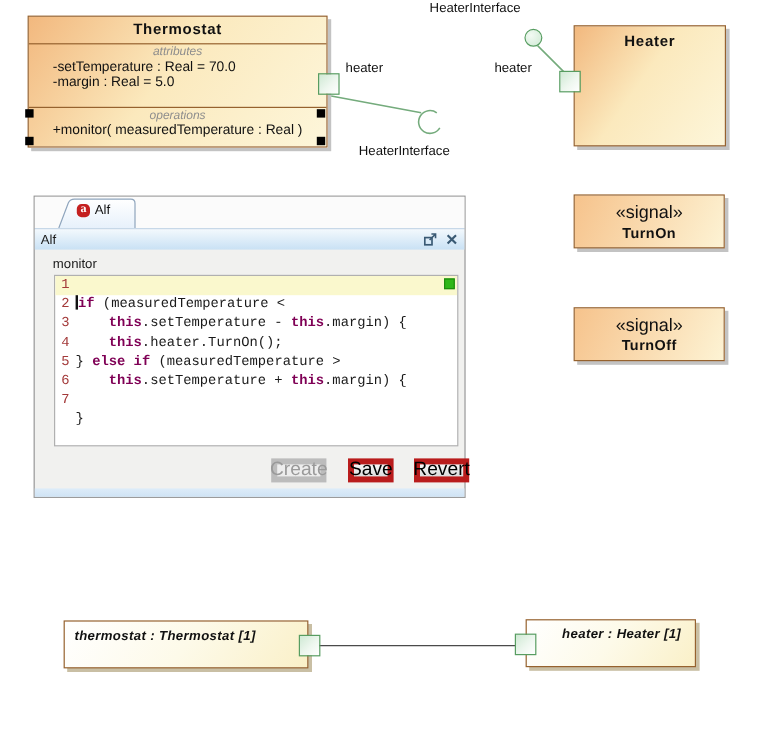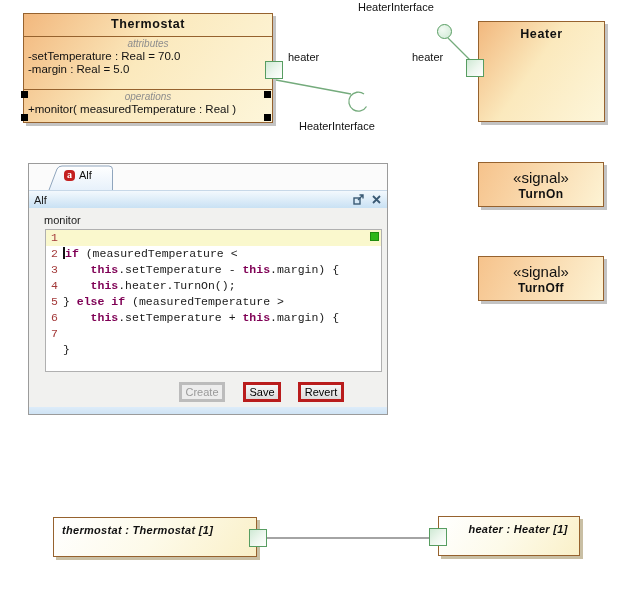--- a/index.html
+++ b/index.html
@@ -20,21 +20,21 @@
   .box-title {
     font-weight:bold; font-size:12.5px; color:#111; text-align:center;
     letter-spacing:0.6px; padding-top:3px; height:19px;
   }
   .sep { border-bottom:1px solid #96622e; }
   .compartment { position:relative; box-sizing:border-box; }
   .comp-label {
     font-size:10px; font-style:italic; color:#8d8d8d; text-align:center;
     padding-top:1px; height:12px;
   }
-  .member-line { font-size:11.5px; color:#111; padding-left:4px; line-height:12.5px; white-space:nowrap; }
+  .member-line { font-size:11.5px; color:#111; padding-left:20px; line-height:12.5px; white-space:nowrap; }
   
   .port {
     position:absolute; width:16px; height:16px; box-sizing:content-box;
     border:1px solid #579d61;
     background:linear-gradient(135deg,#cfe9d4 0%,#eef7ef 55%,#ffffff 100%);
     z-index:4;
   }
   .ball {
     position:absolute; width:13px; height:13px; border-radius:50%;
     border:1px solid #579d61;
@@ -92,23 +92,23 @@
   }
   .code-row { display:flex; height:16px; line-height:16px; font-family:"Liberation Mono", monospace; font-size:11.5px; }
   .code-row.current { background:#faf8cd; }
   .ln { width:12px; text-align:right; padding-right:5px; color:#a33a3a; flex:none; }
   .src { white-space:pre; color:#1a1a1a;margin-top:16px; }
   .kw { color:#7f0055; font-weight:bold; }
   .caret { display:inline-block; width:2px; height:12px; background:#111; margin-bottom:-2px; }
   #overview-marker { position:absolute; top:2px; right:2px; width:9px; height:9px; background:#2fb718; border:1px solid #1f8c0e; box-sizing:border-box; }
   .btn {
     position:absolute; top:218px; height:20px; box-sizing:border-box;
-    background:linear-gradient(#f6f6f6,#dcdcdc); border:3px solid #b91c1c;
-    font-family:"Liberation Sans", sans-serif; font-size:11px; color:#000;
-    display:flex; align-items:center; justify-content:center; padding:0;
+    background:linear-gradient(#f6f6f6,#dcdcdc); border:5px solid #b91c1c;
+    font-family:"Liberation Sans", sans-serif; font-size:16px; color:#000;
+    display:flex; align-items:center; justify-content:center; padding:0;margin-left:47px;
   }
   .btn.disabled { color:#9a9a9a; border-color:#bcbcbc; background:#ededed; }
   #bottom-strip { position:absolute; left:0; right:0; bottom:0; height:7px; background:linear-gradient(#ddecf9,#cfe3f4); }
 </style>
 </head>
 <body>
 
 <div id="screen">
 
   <svg id="connectors" width="631" height="610">

